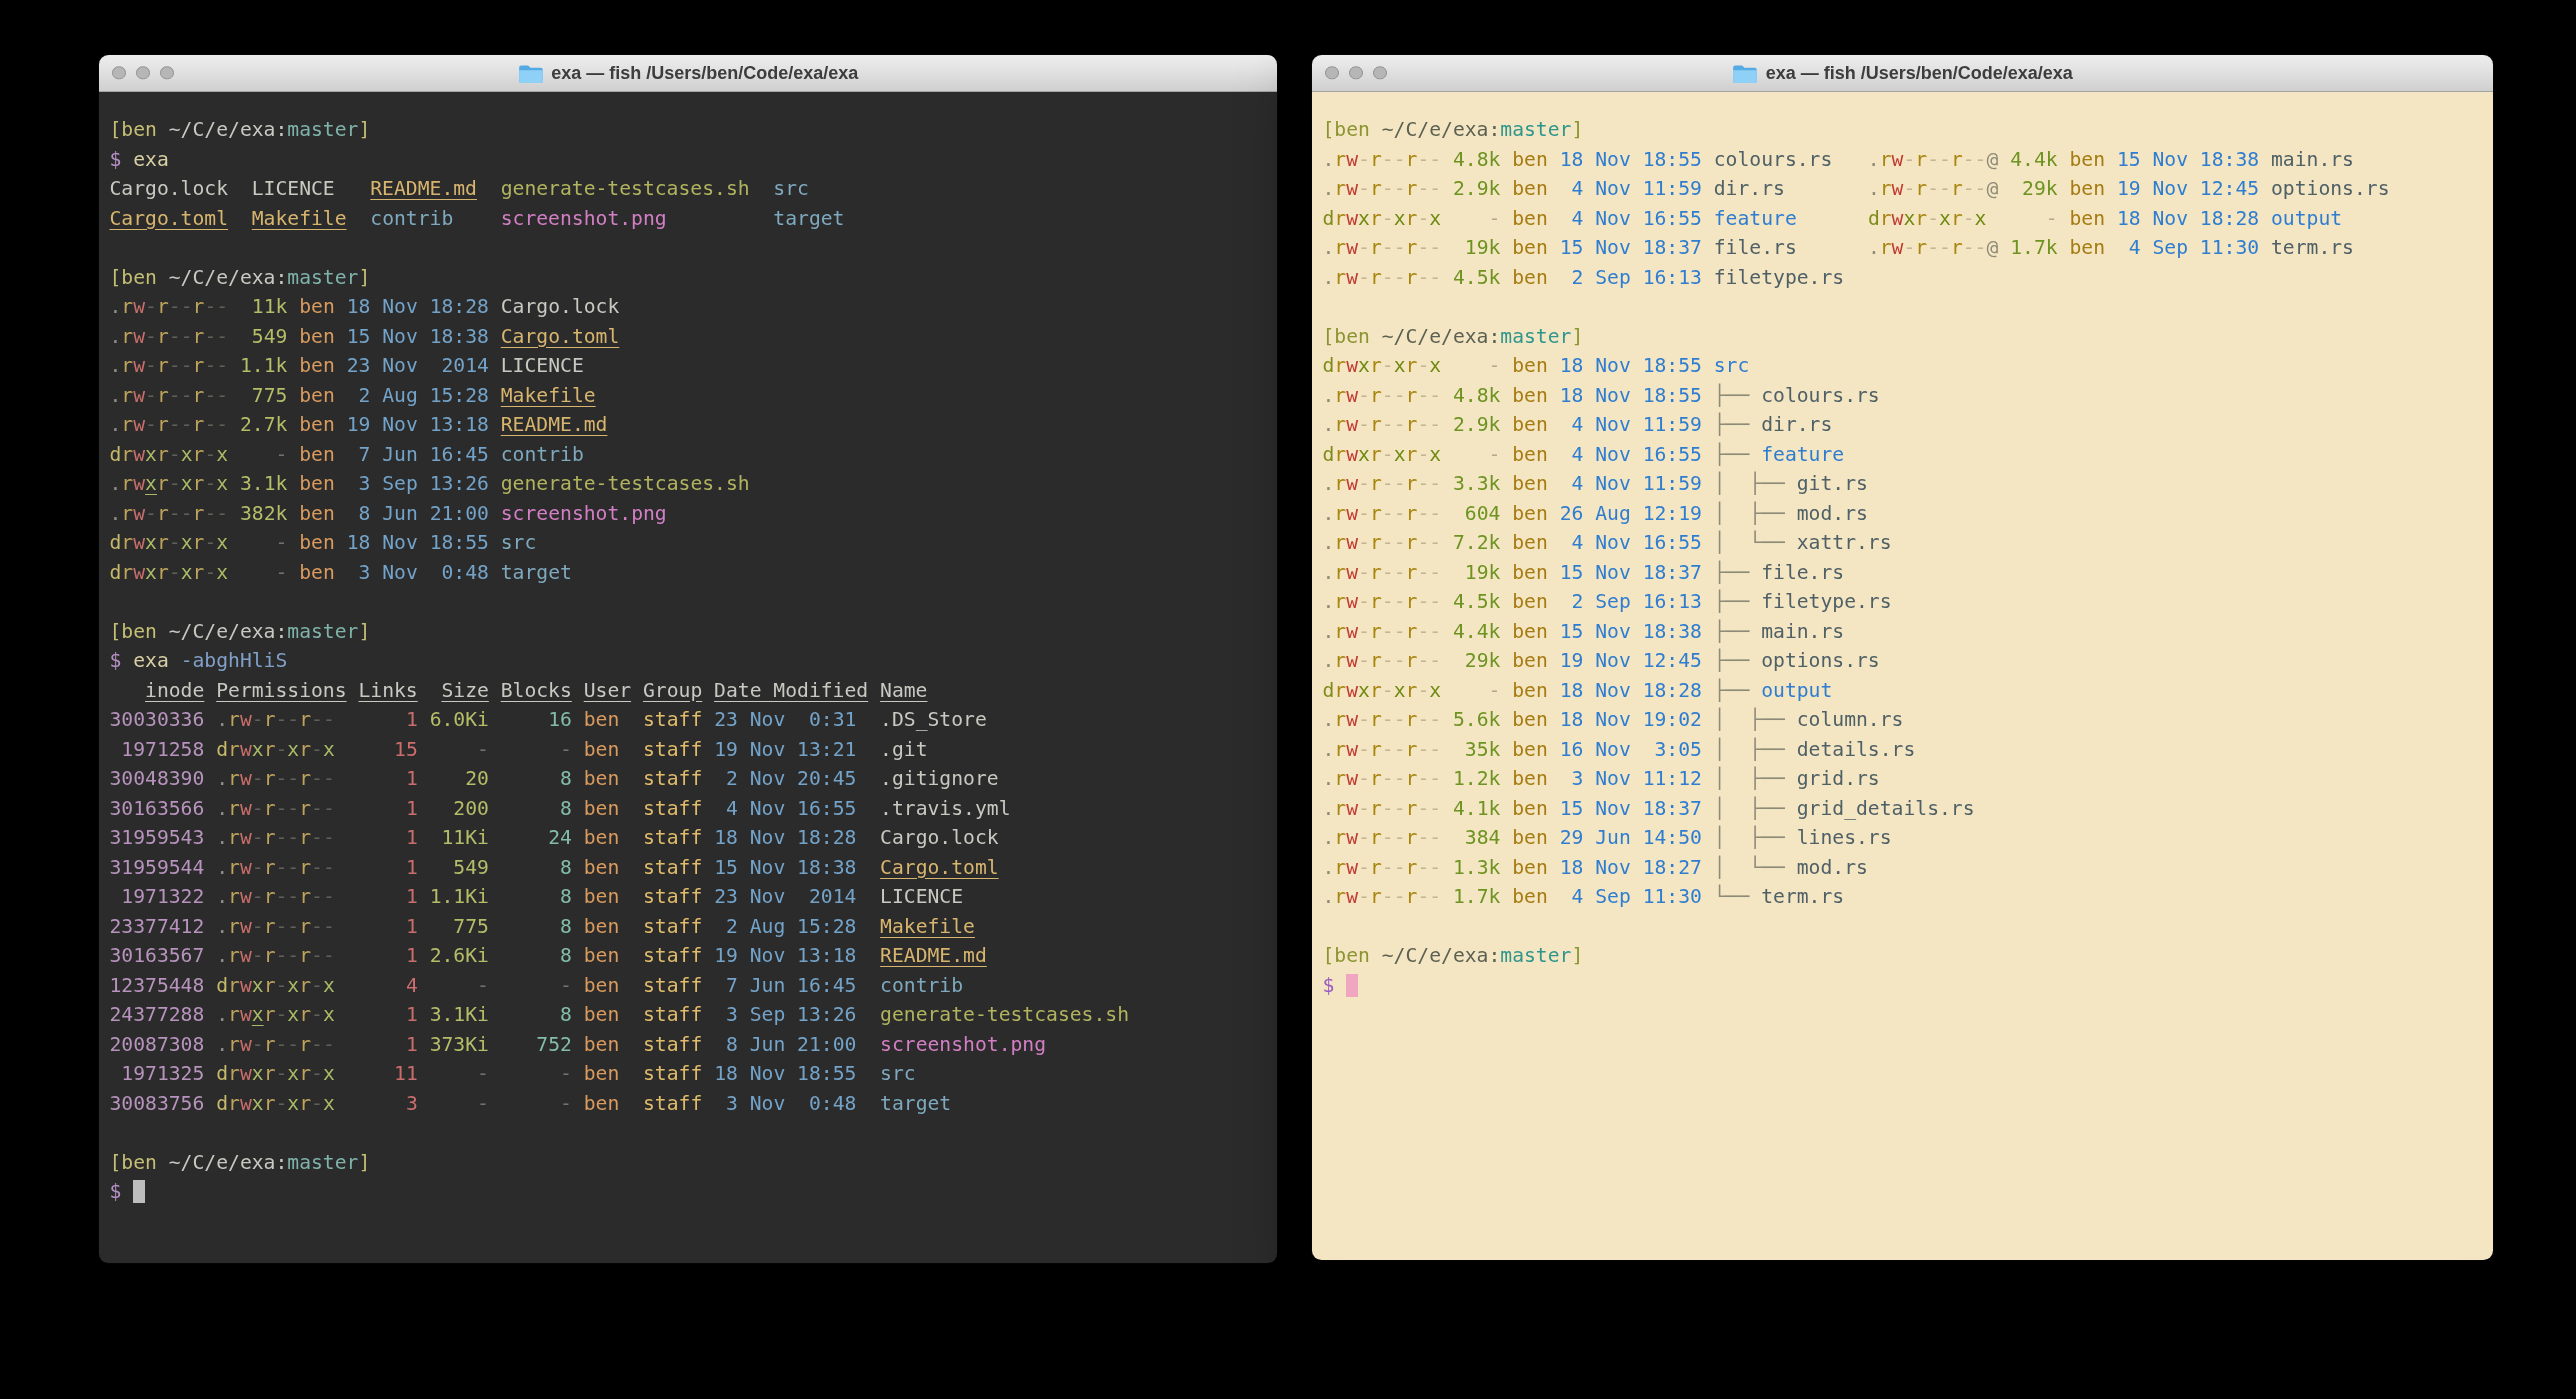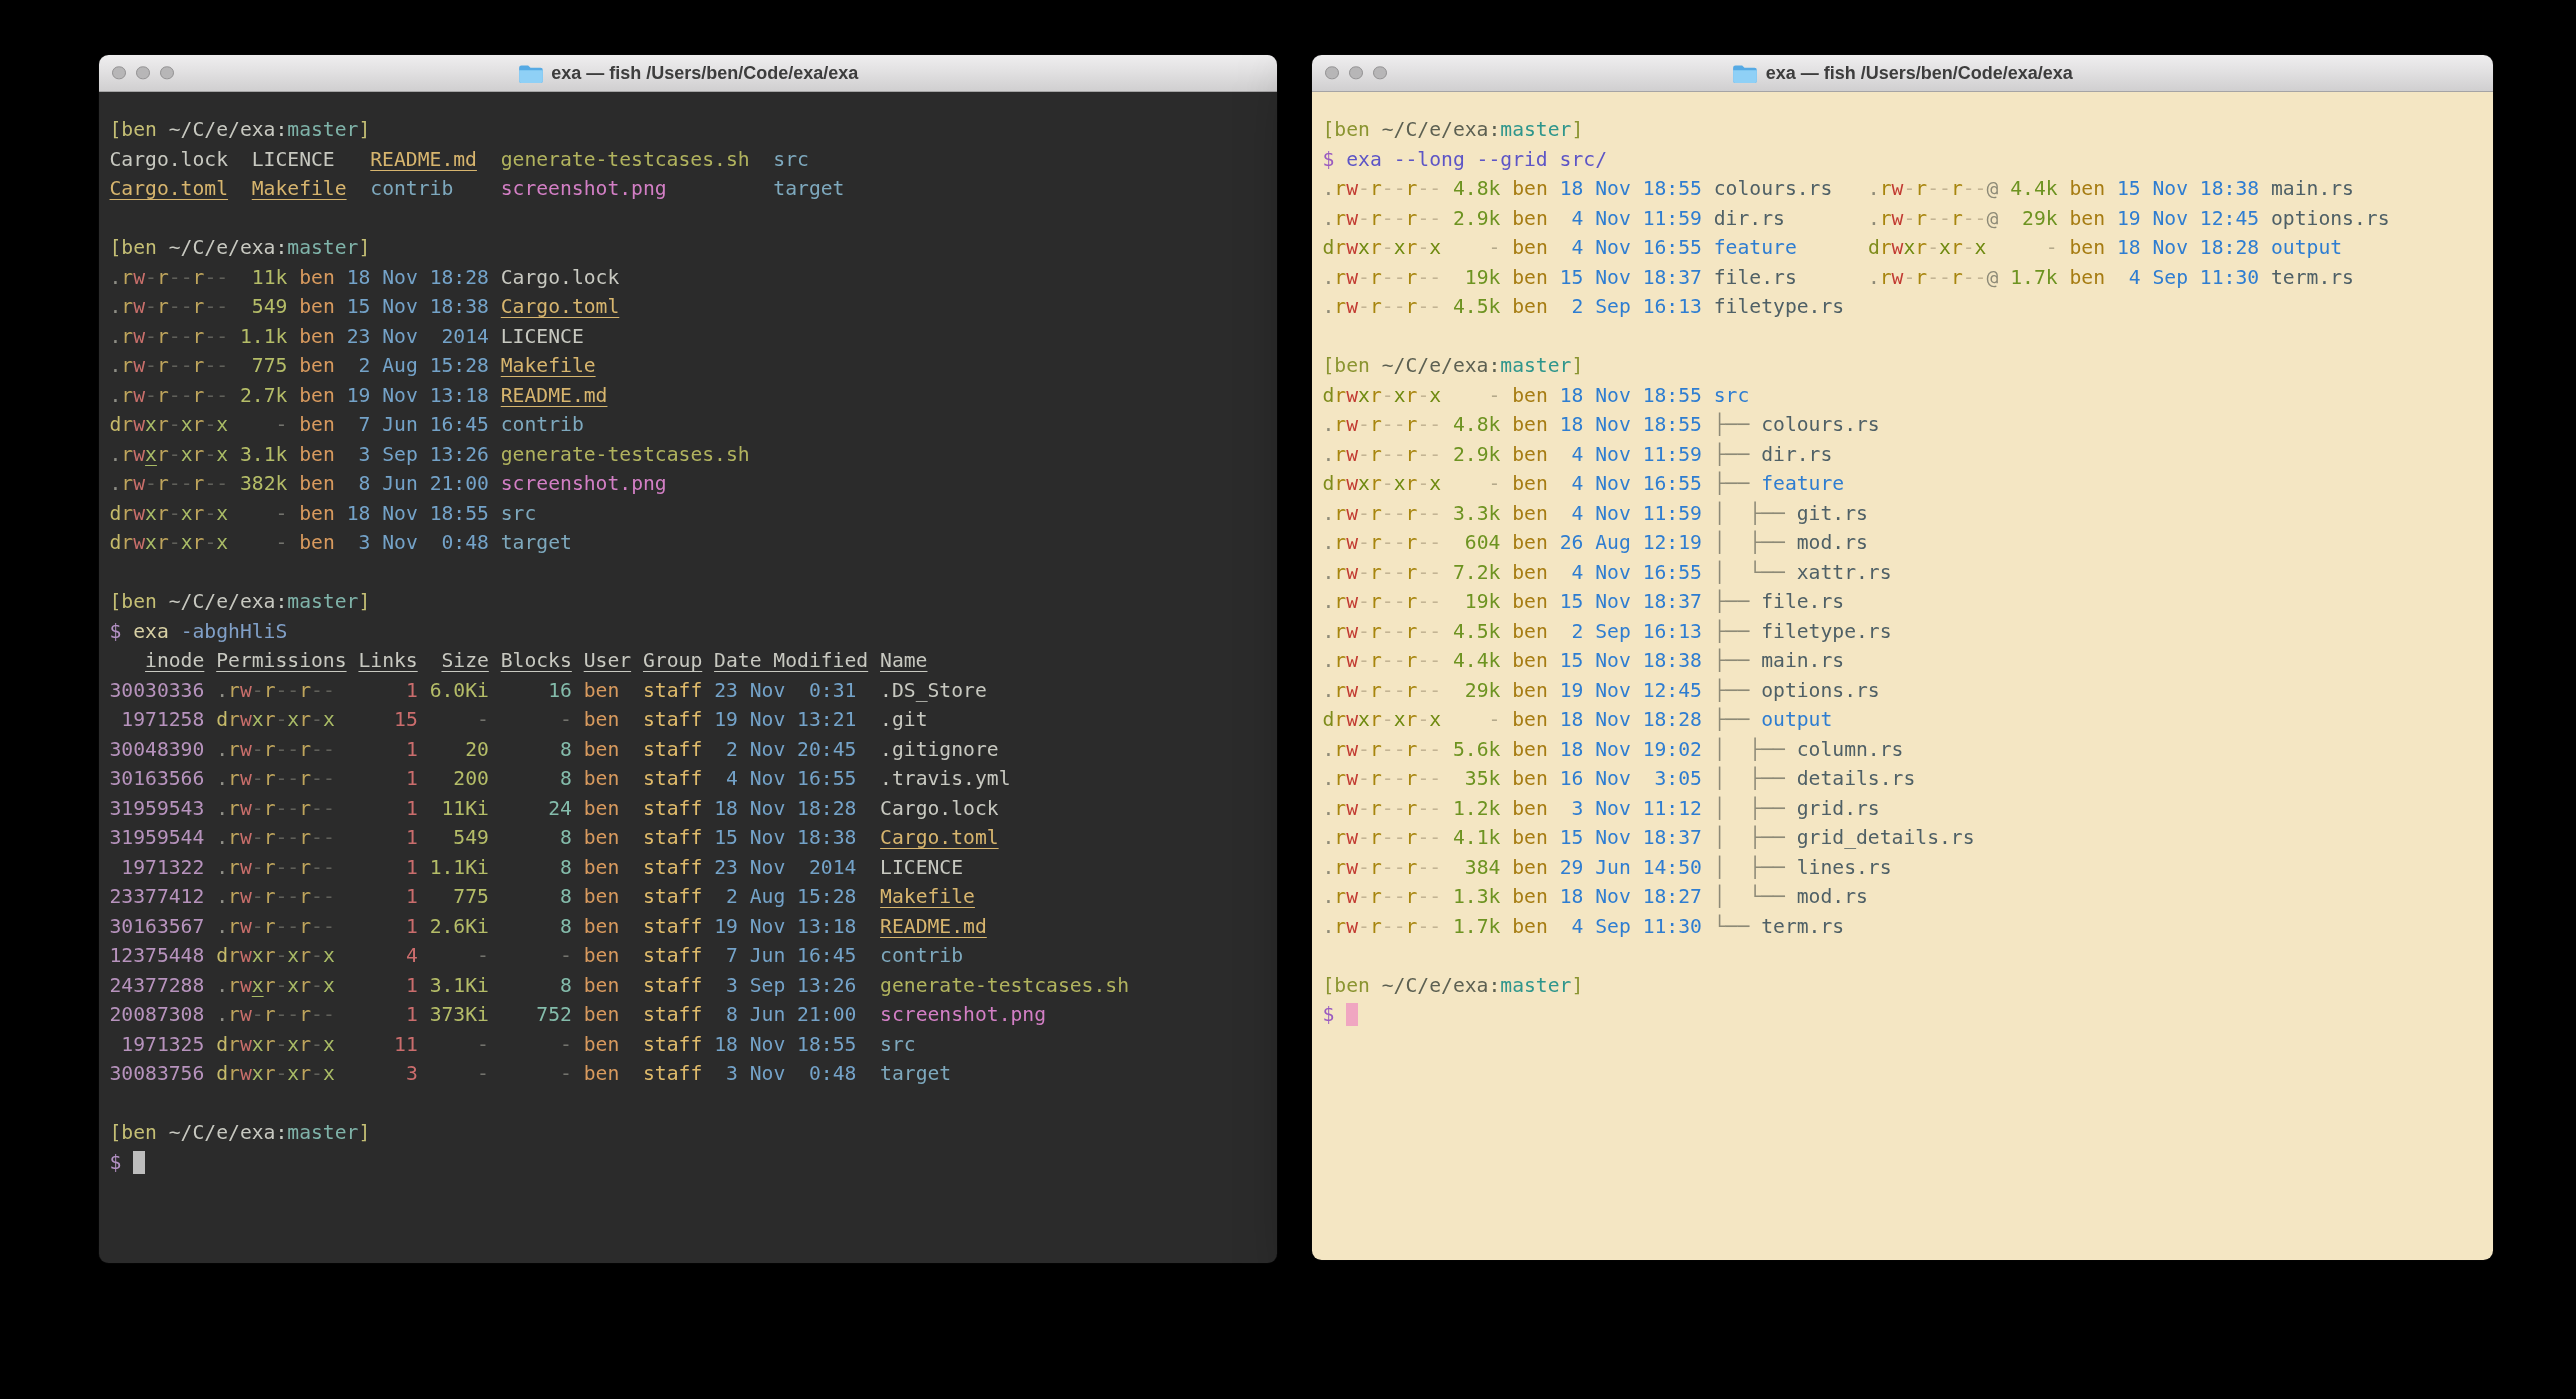--- a/index.html
+++ b/index.html
@@ -67,20 +67,21 @@
         <svg width="25" height="19" viewBox="0 0 26 20">
           <path d="M1 4 q0-2.5 2.5-2.5 h7 l2.5 2.5 h10.5 q2.5 0 2.5 2.5 v11 q0 2.5 -2.5 2.5 h-20 q-2.5 0 -2.5 -2.5 z" fill="#56aae4"></path>
           <path d="M1 6.5 h25 v11 q0 2.5 -2.5 2.5 h-20 q-2.5 0 -2.5 -2.5 z" fill="#8fd0f6"></path>
         </svg>
       </span>
       <span>exa — fish  /Users/ben/Code/exa/exa</span>
     </div>
   </div>
   <div class="term" style="background: rgb(43, 43, 43);">
       <div class="line"><span style="color: rgb(197, 191, 117);">[ben </span><span style="color: rgb(200, 201, 193);">~/C/e/exa:</span><span style="color: rgb(127, 179, 169);">master</span><span style="color: rgb(197, 191, 117);">]</span></div>
+      <div class="line"><span style="color: rgb(181, 146, 198);">$ </span><span style="color: rgb(216, 208, 164);">exa</span></div>
       <div class="line"><span style="color: rgb(200, 201, 193);">Cargo.lock  LICENCE   </span><span style="color: rgb(215, 181, 110); text-decoration: underline;">README.md</span><span style="color: rgb(200, 201, 193);">  </span><span style="color: rgb(177, 179, 94);">generate-testcases.sh</span><span style="color: rgb(200, 201, 193);">  </span><span style="color: rgb(126, 169, 190);">src</span></div>
       <div class="line"><span style="color: rgb(215, 181, 110); text-decoration: underline;">Cargo.toml</span><span style="color: rgb(200, 201, 193);">  </span><span style="color: rgb(215, 181, 110); text-decoration: underline;">Makefile</span><span style="color: rgb(200, 201, 193);">  </span><span style="color: rgb(126, 169, 190);">contrib</span><span style="color: rgb(200, 201, 193);">    </span><span style="color: rgb(211, 127, 197);">screenshot.png</span><span style="color: rgb(200, 201, 193);">         </span><span style="color: rgb(126, 169, 190);">target</span></div>
       <div class="line"><span style="color: rgb(200, 201, 193);"> </span></div>
       <div class="line"><span style="color: rgb(197, 191, 117);">[ben </span><span style="color: rgb(200, 201, 193);">~/C/e/exa:</span><span style="color: rgb(127, 179, 169);">master</span><span style="color: rgb(197, 191, 117);">]</span></div>
       <div class="line"><span style="color: rgb(143, 143, 135);">.</span><span style="color: rgb(191, 165, 92);">r</span><span style="color: rgb(201, 111, 107);">w</span><span style="color: rgb(96, 96, 90);">-</span><span style="color: rgb(191, 165, 92);">r</span><span style="color: rgb(96, 96, 90);">-</span><span style="color: rgb(96, 96, 90);">-</span><span style="color: rgb(191, 165, 92);">r</span><span style="color: rgb(96, 96, 90);">-</span><span style="color: rgb(96, 96, 90);">-</span><span style="color: rgb(200, 201, 193);"> </span><span style="color: rgb(181, 189, 104);"> 11k</span><span style="color: rgb(200, 201, 193);"> </span><span style="color: rgb(216, 154, 94);">ben</span><span style="color: rgb(200, 201, 193);"> </span><span style="color: rgb(116, 163, 201);">18 Nov 18:28</span><span style="color: rgb(200, 201, 193);"> </span><span style="color: rgb(200, 201, 193);">Cargo.lock</span></div>
       <div class="line"><span style="color: rgb(143, 143, 135);">.</span><span style="color: rgb(191, 165, 92);">r</span><span style="color: rgb(201, 111, 107);">w</span><span style="color: rgb(96, 96, 90);">-</span><span style="color: rgb(191, 165, 92);">r</span><span style="color: rgb(96, 96, 90);">-</span><span style="color: rgb(96, 96, 90);">-</span><span style="color: rgb(191, 165, 92);">r</span><span style="color: rgb(96, 96, 90);">-</span><span style="color: rgb(96, 96, 90);">-</span><span style="color: rgb(200, 201, 193);"> </span><span style="color: rgb(181, 189, 104);"> 549</span><span style="color: rgb(200, 201, 193);"> </span><span style="color: rgb(216, 154, 94);">ben</span><span style="color: rgb(200, 201, 193);"> </span><span style="color: rgb(116, 163, 201);">15 Nov 18:38</span><span style="color: rgb(200, 201, 193);"> </span><span style="color: rgb(215, 181, 110); text-decoration: underline;">Cargo.toml</span></div>
       <div class="line"><span style="color: rgb(143, 143, 135);">.</span><span style="color: rgb(191, 165, 92);">r</span><span style="color: rgb(201, 111, 107);">w</span><span style="color: rgb(96, 96, 90);">-</span><span style="color: rgb(191, 165, 92);">r</span><span style="color: rgb(96, 96, 90);">-</span><span style="color: rgb(96, 96, 90);">-</span><span style="color: rgb(191, 165, 92);">r</span><span style="color: rgb(96, 96, 90);">-</span><span style="color: rgb(96, 96, 90);">-</span><span style="color: rgb(200, 201, 193);"> </span><span style="color: rgb(181, 189, 104);">1.1k</span><span style="color: rgb(200, 201, 193);"> </span><span style="color: rgb(216, 154, 94);">ben</span><span style="color: rgb(200, 201, 193);"> </span><span style="color: rgb(116, 163, 201);">23 Nov  2014</span><span style="color: rgb(200, 201, 193);"> </span><span style="color: rgb(200, 201, 193);">LICENCE</span></div>
       <div class="line"><span style="color: rgb(143, 143, 135);">.</span><span style="color: rgb(191, 165, 92);">r</span><span style="color: rgb(201, 111, 107);">w</span><span style="color: rgb(96, 96, 90);">-</span><span style="color: rgb(191, 165, 92);">r</span><span style="color: rgb(96, 96, 90);">-</span><span style="color: rgb(96, 96, 90);">-</span><span style="color: rgb(191, 165, 92);">r</span><span style="color: rgb(96, 96, 90);">-</span><span style="color: rgb(96, 96, 90);">-</span><span style="color: rgb(200, 201, 193);"> </span><span style="color: rgb(181, 189, 104);"> 775</span><span style="color: rgb(200, 201, 193);"> </span><span style="color: rgb(216, 154, 94);">ben</span><span style="color: rgb(200, 201, 193);"> </span><span style="color: rgb(116, 163, 201);"> 2 Aug 15:28</span><span style="color: rgb(200, 201, 193);"> </span><span style="color: rgb(215, 181, 110); text-decoration: underline;">Makefile</span></div>
       <div class="line"><span style="color: rgb(143, 143, 135);">.</span><span style="color: rgb(191, 165, 92);">r</span><span style="color: rgb(201, 111, 107);">w</span><span style="color: rgb(96, 96, 90);">-</span><span style="color: rgb(191, 165, 92);">r</span><span style="color: rgb(96, 96, 90);">-</span><span style="color: rgb(96, 96, 90);">-</span><span style="color: rgb(191, 165, 92);">r</span><span style="color: rgb(96, 96, 90);">-</span><span style="color: rgb(96, 96, 90);">-</span><span style="color: rgb(200, 201, 193);"> </span><span style="color: rgb(181, 189, 104);">2.7k</span><span style="color: rgb(200, 201, 193);"> </span><span style="color: rgb(216, 154, 94);">ben</span><span style="color: rgb(200, 201, 193);"> </span><span style="color: rgb(116, 163, 201);">19 Nov 13:18</span><span style="color: rgb(200, 201, 193);"> </span><span style="color: rgb(215, 181, 110); text-decoration: underline;">README.md</span></div>
       <div class="line"><span style="color: rgb(198, 186, 106);">d</span><span style="color: rgb(191, 165, 92);">r</span><span style="color: rgb(201, 111, 107);">w</span><span style="color: rgb(169, 187, 102);">x</span><span style="color: rgb(191, 165, 92);">r</span><span style="color: rgb(96, 96, 90);">-</span><span style="color: rgb(169, 187, 102);">x</span><span style="color: rgb(191, 165, 92);">r</span><span style="color: rgb(96, 96, 90);">-</span><span style="color: rgb(169, 187, 102);">x</span><span style="color: rgb(200, 201, 193);"> </span><span style="color: rgb(115, 115, 109);">   -</span><span style="color: rgb(200, 201, 193);"> </span><span style="color: rgb(216, 154, 94);">ben</span><span style="color: rgb(200, 201, 193);"> </span><span style="color: rgb(116, 163, 201);"> 7 Jun 16:45</span><span style="color: rgb(200, 201, 193);"> </span><span style="color: rgb(126, 169, 190);">contrib</span></div>
@@ -124,21 +125,20 @@
         <svg width="25" height="19" viewBox="0 0 26 20">
           <path d="M1 4 q0-2.5 2.5-2.5 h7 l2.5 2.5 h10.5 q2.5 0 2.5 2.5 v11 q0 2.5 -2.5 2.5 h-20 q-2.5 0 -2.5 -2.5 z" fill="#56aae4"></path>
           <path d="M1 6.5 h25 v11 q0 2.5 -2.5 2.5 h-20 q-2.5 0 -2.5 -2.5 z" fill="#8fd0f6"></path>
         </svg>
       </span>
       <span>exa — fish  /Users/ben/Code/exa/exa</span>
     </div>
   </div>
   <div class="term" style="background: rgb(244, 230, 195);">
       <div class="line"><span style="color: rgb(138, 148, 48);">[ben </span><span style="color: rgb(92, 96, 82);">~/C/e/exa:</span><span style="color: rgb(47, 150, 140);">master</span><span style="color: rgb(138, 148, 48);">]</span></div>
-      <div class="line"><span style="color: rgb(154, 91, 192);">$ </span><span style="color: rgb(93, 85, 198);">exa --long --grid src/</span></div>
       <div class="line"><span style="color: rgb(141, 138, 119);">.</span><span style="color: rgb(167, 133, 14);">r</span><span style="color: rgb(194, 59, 50);">w</span><span style="color: rgb(195, 180, 148);">-</span><span style="color: rgb(167, 133, 14);">r</span><span style="color: rgb(195, 180, 148);">-</span><span style="color: rgb(195, 180, 148);">-</span><span style="color: rgb(167, 133, 14);">r</span><span style="color: rgb(195, 180, 148);">-</span><span style="color: rgb(195, 180, 148);">-</span><span style="color: rgb(90, 95, 82);"> </span><span style="color: rgb(109, 147, 33);">4.8k</span><span style="color: rgb(90, 95, 82);"> </span><span style="color: rgb(166, 124, 18);">ben</span><span style="color: rgb(90, 95, 82);"> </span><span style="color: rgb(46, 125, 209);">18 Nov 18:55</span><span style="color: rgb(90, 95, 82);"> </span><span style="color: rgb(79, 96, 102);">colours.rs</span><span style="color: rgb(90, 95, 82);">   </span><span style="color: rgb(141, 138, 119);">.</span><span style="color: rgb(167, 133, 14);">r</span><span style="color: rgb(194, 59, 50);">w</span><span style="color: rgb(195, 180, 148);">-</span><span style="color: rgb(167, 133, 14);">r</span><span style="color: rgb(195, 180, 148);">-</span><span style="color: rgb(195, 180, 148);">-</span><span style="color: rgb(167, 133, 14);">r</span><span style="color: rgb(195, 180, 148);">-</span><span style="color: rgb(195, 180, 148);">-</span><span style="color: rgb(141, 138, 119);">@</span><span style="color: rgb(90, 95, 82);"> </span><span style="color: rgb(109, 147, 33);">4.4k</span><span style="color: rgb(90, 95, 82);"> </span><span style="color: rgb(166, 124, 18);">ben</span><span style="color: rgb(90, 95, 82);"> </span><span style="color: rgb(46, 125, 209);">15 Nov 18:38</span><span style="color: rgb(90, 95, 82);"> </span><span style="color: rgb(79, 96, 102);">main.rs</span></div>
       <div class="line"><span style="color: rgb(141, 138, 119);">.</span><span style="color: rgb(167, 133, 14);">r</span><span style="color: rgb(194, 59, 50);">w</span><span style="color: rgb(195, 180, 148);">-</span><span style="color: rgb(167, 133, 14);">r</span><span style="color: rgb(195, 180, 148);">-</span><span style="color: rgb(195, 180, 148);">-</span><span style="color: rgb(167, 133, 14);">r</span><span style="color: rgb(195, 180, 148);">-</span><span style="color: rgb(195, 180, 148);">-</span><span style="color: rgb(90, 95, 82);"> </span><span style="color: rgb(109, 147, 33);">2.9k</span><span style="color: rgb(90, 95, 82);"> </span><span style="color: rgb(166, 124, 18);">ben</span><span style="color: rgb(90, 95, 82);"> </span><span style="color: rgb(46, 125, 209);"> 4 Nov 11:59</span><span style="color: rgb(90, 95, 82);"> </span><span style="color: rgb(79, 96, 102);">dir.rs</span><span style="color: rgb(90, 95, 82);">       </span><span style="color: rgb(141, 138, 119);">.</span><span style="color: rgb(167, 133, 14);">r</span><span style="color: rgb(194, 59, 50);">w</span><span style="color: rgb(195, 180, 148);">-</span><span style="color: rgb(167, 133, 14);">r</span><span style="color: rgb(195, 180, 148);">-</span><span style="color: rgb(195, 180, 148);">-</span><span style="color: rgb(167, 133, 14);">r</span><span style="color: rgb(195, 180, 148);">-</span><span style="color: rgb(195, 180, 148);">-</span><span style="color: rgb(141, 138, 119);">@</span><span style="color: rgb(90, 95, 82);"> </span><span style="color: rgb(109, 147, 33);"> 29k</span><span style="color: rgb(90, 95, 82);"> </span><span style="color: rgb(166, 124, 18);">ben</span><span style="color: rgb(90, 95, 82);"> </span><span style="color: rgb(46, 125, 209);">19 Nov 12:45</span><span style="color: rgb(90, 95, 82);"> </span><span style="color: rgb(79, 96, 102);">options.rs</span></div>
       <div class="line"><span style="color: rgb(127, 140, 28);">d</span><span style="color: rgb(167, 133, 14);">r</span><span style="color: rgb(194, 59, 50);">w</span><span style="color: rgb(111, 138, 16);">x</span><span style="color: rgb(167, 133, 14);">r</span><span style="color: rgb(195, 180, 148);">-</span><span style="color: rgb(111, 138, 16);">x</span><span style="color: rgb(167, 133, 14);">r</span><span style="color: rgb(195, 180, 148);">-</span><span style="color: rgb(111, 138, 16);">x</span><span style="color: rgb(90, 95, 82);"> </span><span style="color: rgb(180, 169, 139);">   -</span><span style="color: rgb(90, 95, 82);"> </span><span style="color: rgb(166, 124, 18);">ben</span><span style="color: rgb(90, 95, 82);"> </span><span style="color: rgb(46, 125, 209);"> 4 Nov 16:55</span><span style="color: rgb(90, 95, 82);"> </span><span style="color: rgb(46, 125, 209);">feature</span><span style="color: rgb(90, 95, 82);">      </span><span style="color: rgb(127, 140, 28);">d</span><span style="color: rgb(167, 133, 14);">r</span><span style="color: rgb(194, 59, 50);">w</span><span style="color: rgb(111, 138, 16);">x</span><span style="color: rgb(167, 133, 14);">r</span><span style="color: rgb(195, 180, 148);">-</span><span style="color: rgb(111, 138, 16);">x</span><span style="color: rgb(167, 133, 14);">r</span><span style="color: rgb(195, 180, 148);">-</span><span style="color: rgb(111, 138, 16);">x</span><span style="color: rgb(90, 95, 82);">  </span><span style="color: rgb(180, 169, 139);">   -</span><span style="color: rgb(90, 95, 82);"> </span><span style="color: rgb(166, 124, 18);">ben</span><span style="color: rgb(90, 95, 82);"> </span><span style="color: rgb(46, 125, 209);">18 Nov 18:28</span><span style="color: rgb(90, 95, 82);"> </span><span style="color: rgb(46, 125, 209);">output</span></div>
       <div class="line"><span style="color: rgb(141, 138, 119);">.</span><span style="color: rgb(167, 133, 14);">r</span><span style="color: rgb(194, 59, 50);">w</span><span style="color: rgb(195, 180, 148);">-</span><span style="color: rgb(167, 133, 14);">r</span><span style="color: rgb(195, 180, 148);">-</span><span style="color: rgb(195, 180, 148);">-</span><span style="color: rgb(167, 133, 14);">r</span><span style="color: rgb(195, 180, 148);">-</span><span style="color: rgb(195, 180, 148);">-</span><span style="color: rgb(90, 95, 82);"> </span><span style="color: rgb(109, 147, 33);"> 19k</span><span style="color: rgb(90, 95, 82);"> </span><span style="color: rgb(166, 124, 18);">ben</span><span style="color: rgb(90, 95, 82);"> </span><span style="color: rgb(46, 125, 209);">15 Nov 18:37</span><span style="color: rgb(90, 95, 82);"> </span><span style="color: rgb(79, 96, 102);">file.rs</span><span style="color: rgb(90, 95, 82);">      </span><span style="color: rgb(141, 138, 119);">.</span><span style="color: rgb(167, 133, 14);">r</span><span style="color: rgb(194, 59, 50);">w</span><span style="color: rgb(195, 180, 148);">-</span><span style="color: rgb(167, 133, 14);">r</span><span style="color: rgb(195, 180, 148);">-</span><span style="color: rgb(195, 180, 148);">-</span><span style="color: rgb(167, 133, 14);">r</span><span style="color: rgb(195, 180, 148);">-</span><span style="color: rgb(195, 180, 148);">-</span><span style="color: rgb(141, 138, 119);">@</span><span style="color: rgb(90, 95, 82);"> </span><span style="color: rgb(109, 147, 33);">1.7k</span><span style="color: rgb(90, 95, 82);"> </span><span style="color: rgb(166, 124, 18);">ben</span><span style="color: rgb(90, 95, 82);"> </span><span style="color: rgb(46, 125, 209);"> 4 Sep 11:30</span><span style="color: rgb(90, 95, 82);"> </span><span style="color: rgb(79, 96, 102);">term.rs</span></div>
       <div class="line"><span style="color: rgb(141, 138, 119);">.</span><span style="color: rgb(167, 133, 14);">r</span><span style="color: rgb(194, 59, 50);">w</span><span style="color: rgb(195, 180, 148);">-</span><span style="color: rgb(167, 133, 14);">r</span><span style="color: rgb(195, 180, 148);">-</span><span style="color: rgb(195, 180, 148);">-</span><span style="color: rgb(167, 133, 14);">r</span><span style="color: rgb(195, 180, 148);">-</span><span style="color: rgb(195, 180, 148);">-</span><span style="color: rgb(90, 95, 82);"> </span><span style="color: rgb(109, 147, 33);">4.5k</span><span style="color: rgb(90, 95, 82);"> </span><span style="color: rgb(166, 124, 18);">ben</span><span style="color: rgb(90, 95, 82);"> </span><span style="color: rgb(46, 125, 209);"> 2 Sep 16:13</span><span style="color: rgb(90, 95, 82);"> </span><span style="color: rgb(79, 96, 102);">filetype.rs</span></div>
       <div class="line"><span style="color: rgb(90, 95, 82);"> </span></div>
       <div class="line"><span style="color: rgb(138, 148, 48);">[ben </span><span style="color: rgb(92, 96, 82);">~/C/e/exa:</span><span style="color: rgb(47, 150, 140);">master</span><span style="color: rgb(138, 148, 48);">]</span></div>
       <div class="line"><span style="color: rgb(127, 140, 28);">d</span><span style="color: rgb(167, 133, 14);">r</span><span style="color: rgb(194, 59, 50);">w</span><span style="color: rgb(111, 138, 16);">x</span><span style="color: rgb(167, 133, 14);">r</span><span style="color: rgb(195, 180, 148);">-</span><span style="color: rgb(111, 138, 16);">x</span><span style="color: rgb(167, 133, 14);">r</span><span style="color: rgb(195, 180, 148);">-</span><span style="color: rgb(111, 138, 16);">x</span><span style="color: rgb(90, 95, 82);"> </span><span style="color: rgb(180, 169, 139);">   -</span><span style="color: rgb(90, 95, 82);"> </span><span style="color: rgb(166, 124, 18);">ben</span><span style="color: rgb(90, 95, 82);"> </span><span style="color: rgb(46, 125, 209);">18 Nov 18:55</span><span style="color: rgb(90, 95, 82);"> </span><span style="color: rgb(46, 125, 209);">src</span></div>
       <div class="line"><span style="color: rgb(141, 138, 119);">.</span><span style="color: rgb(167, 133, 14);">r</span><span style="color: rgb(194, 59, 50);">w</span><span style="color: rgb(195, 180, 148);">-</span><span style="color: rgb(167, 133, 14);">r</span><span style="color: rgb(195, 180, 148);">-</span><span style="color: rgb(195, 180, 148);">-</span><span style="color: rgb(167, 133, 14);">r</span><span style="color: rgb(195, 180, 148);">-</span><span style="color: rgb(195, 180, 148);">-</span><span style="color: rgb(90, 95, 82);"> </span><span style="color: rgb(109, 147, 33);">4.8k</span><span style="color: rgb(90, 95, 82);"> </span><span style="color: rgb(166, 124, 18);">ben</span><span style="color: rgb(90, 95, 82);"> </span><span style="color: rgb(46, 125, 209);">18 Nov 18:55</span><span style="color: rgb(90, 95, 82);"> </span><span style="color: rgb(141, 138, 119);">├── </span><span style="color: rgb(79, 96, 102);">colours.rs</span></div>
       <div class="line"><span style="color: rgb(141, 138, 119);">.</span><span style="color: rgb(167, 133, 14);">r</span><span style="color: rgb(194, 59, 50);">w</span><span style="color: rgb(195, 180, 148);">-</span><span style="color: rgb(167, 133, 14);">r</span><span style="color: rgb(195, 180, 148);">-</span><span style="color: rgb(195, 180, 148);">-</span><span style="color: rgb(167, 133, 14);">r</span><span style="color: rgb(195, 180, 148);">-</span><span style="color: rgb(195, 180, 148);">-</span><span style="color: rgb(90, 95, 82);"> </span><span style="color: rgb(109, 147, 33);">2.9k</span><span style="color: rgb(90, 95, 82);"> </span><span style="color: rgb(166, 124, 18);">ben</span><span style="color: rgb(90, 95, 82);"> </span><span style="color: rgb(46, 125, 209);"> 4 Nov 11:59</span><span style="color: rgb(90, 95, 82);"> </span><span style="color: rgb(141, 138, 119);">├── </span><span style="color: rgb(79, 96, 102);">dir.rs</span></div>

